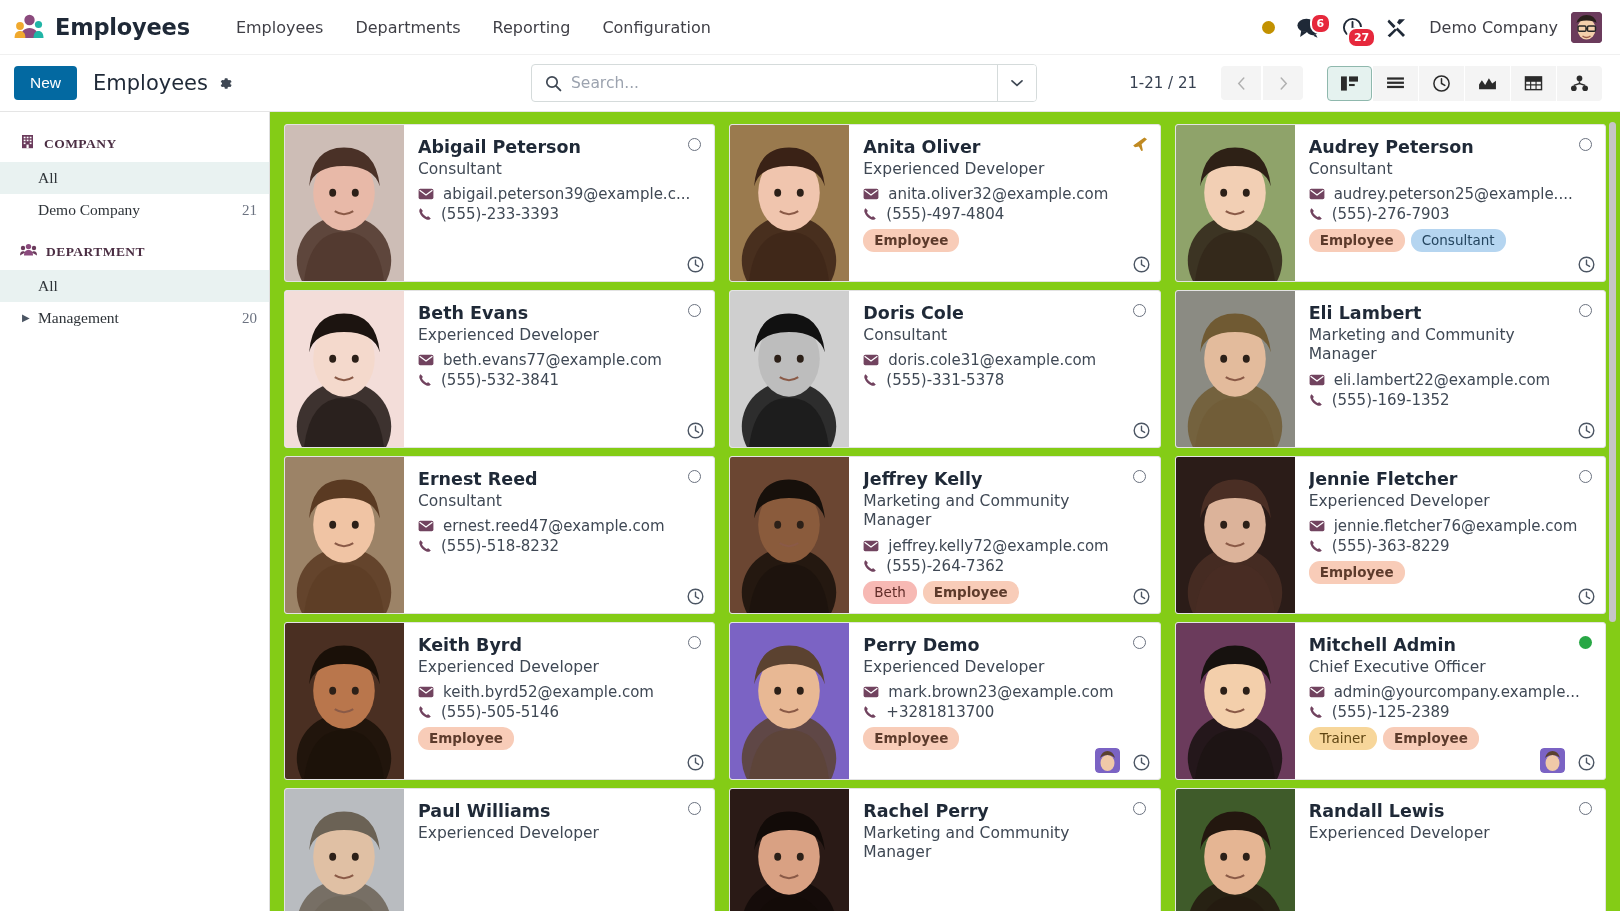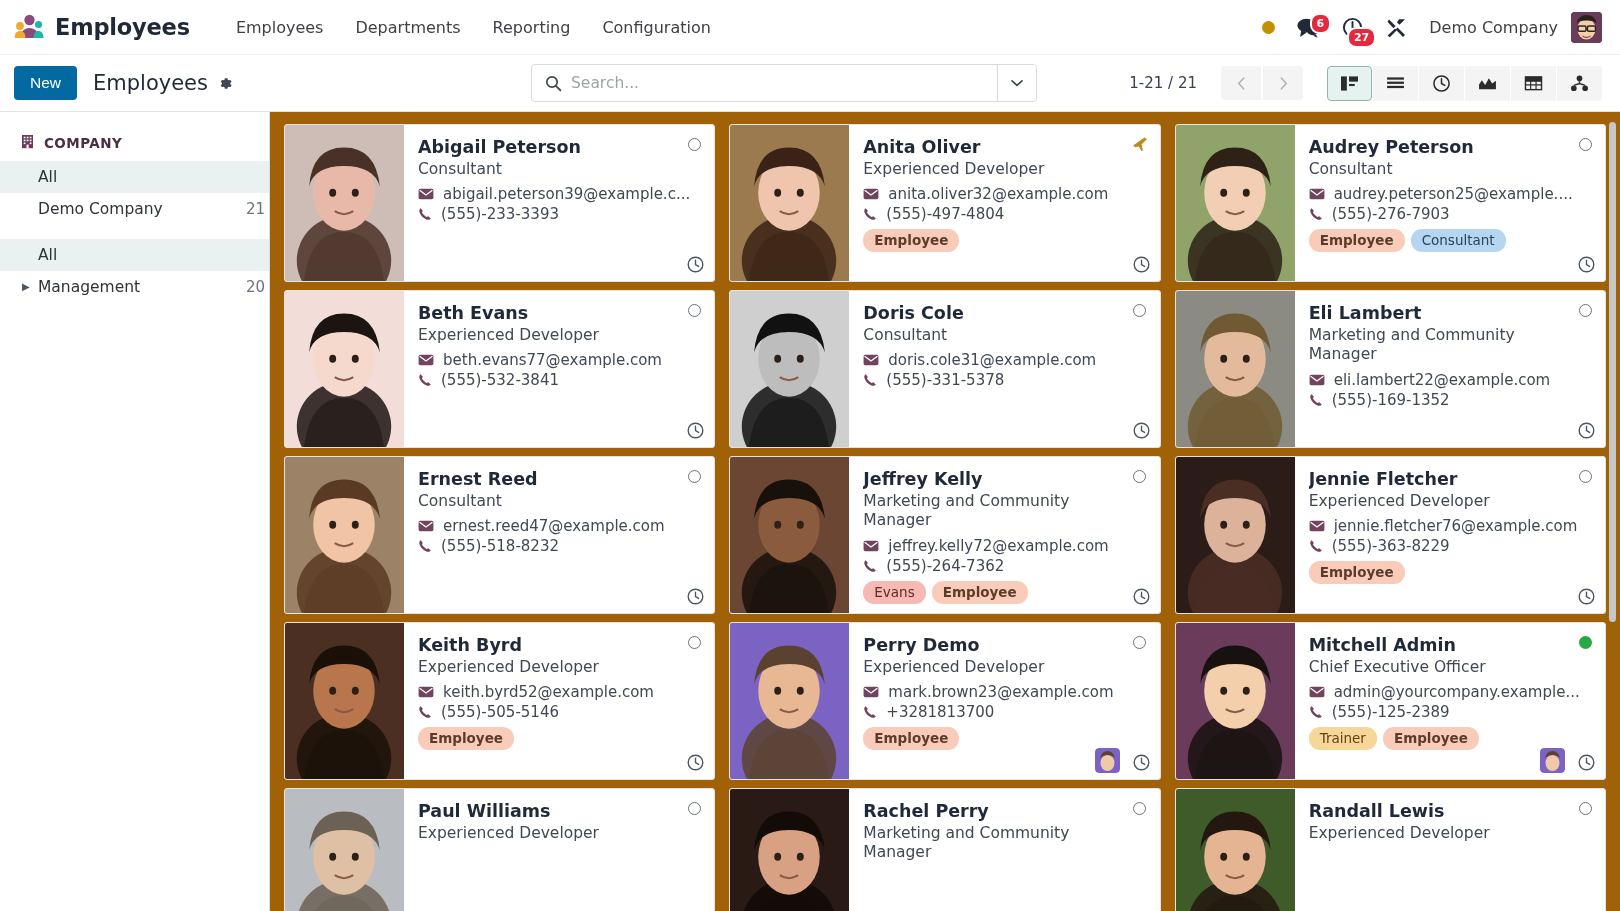--- a/index.html
+++ b/index.html
@@ -107,41 +107,41 @@
   }
 
   
   .body-wrap { display: flex; height: calc(911px - 55px - 57px); }
 
   
   .sidebar {
     width: 270px; flex: 0 0 270px; background: #fff;
     border-right: 1px solid #dedede; padding: 19px 0 0 0; overflow: hidden;
   }
-  .side-section { margin-bottom: 14px; }
+  .side-section { margin-bottom: 14px; font-family: Liberation Serif, serif; }
   .side-header {
     display: flex; align-items: center; gap: 9px;
     padding: 3px 16px 9px 20px; font-size: 13.5px; font-weight: 700;
     color: #4b2e43; letter-spacing: 0.45px; text-transform: uppercase;
   }
   .side-item {
     display: flex; align-items: center; font-size: 15.5px; color: #2e3338;
-    padding: 7px 4px 7px 38px; cursor: pointer; position: relative;
+    padding: 7px 12px 7px 38px; cursor: pointer; position: relative;
   }
   .side-item.selected { background: #e9f2f1; }
   .side-item .label { flex: 1; }
   .side-item .count { color: #6b7280; font-size: 15px; }
   .caret-toggle {
     position: absolute; left: 22px; top: 50%; transform: translateY(-50%);
     color: #4b5563; font-size: 10px; line-height: 1;
   }
 
   
   .kanban-area {
-    flex: 1; background: #a16207; overflow: hidden; position: relative;
+    flex: 1; background: #84cc16; overflow: hidden; position: relative;
     padding: 10px 0 0 0;
   }
   .kanban-grid {
     display: grid; grid-template-columns: repeat(3, 1fr);
     gap: 8px 14px; padding: 2px 14px 0 14px;
   }
   .emp-card {
     background: #fff; border: 1px solid #e3e3e3; border-radius: 3px;
     display: flex; min-height: 152px; position: relative; overflow: hidden;
     cursor: pointer;
@@ -399,20 +399,33 @@
         <span class="label">All</span>
         <span class="count"></span>
       </div>
       <div class="side-item">
         <span class="label">Demo Company</span>
         <span class="count">21</span>
       </div>
     </div>
 
     <div class="side-section">
+      <div class="side-header">
+        <span>
+          <svg viewBox="0 0 17 14" width="17" height="14">
+            <circle cx="8.5" cy="3.6" r="2.7" fill="#8b4a7d"></circle>
+            <path d="M4 12.5 C4 8.6 5.9 7 8.5 7 C11.1 7 13 8.6 13 12.5 Z" fill="#8b4a7d"></path>
+            <circle cx="3" cy="5" r="2.2" fill="#6b3b5c"></circle>
+            <path d="M0 12.5 C0 9.5 1.2 8.3 3 8.3 C4 8.3 4.8 8.7 5.2 9.5 Z" fill="#6b3b5c"></path>
+            <circle cx="14" cy="5" r="2.2" fill="#6b3b5c"></circle>
+            <path d="M17 12.5 C17 9.5 15.8 8.3 14 8.3 C13 8.3 12.2 8.7 11.8 9.5 Z" fill="#6b3b5c"></path>
+          </svg>
+        </span>
+        <span>DEPARTMENT</span>
+      </div>
       <div class="side-item selected">
         <span class="label">All</span>
         <span class="count"></span>
       </div>
       <div class="side-item">
         <span class="caret-toggle">▶</span>
         <span class="label">Management</span>
         <span class="count">20</span>
       </div>
     </div>
@@ -760,21 +773,21 @@
             </div>
       <div class="emp-contact">
               <span class="ic">
                 <svg viewBox="0 0 14 14" width="14" height="14">
                   <path d="M2.6 1.2 C1.4 2.1 0.9 3.6 1.6 5.6 C2.6 8.6 5.4 11.4 8.4 12.4 C10.4 13.1 11.9 12.6 12.8 11.4 L10.3 9.2 L8.4 10 C7 9.2 4.8 7 4 5.6 L4.8 3.7 Z" fill="#71435f"></path>
                 </svg>
               </span>
               <span class="txt">(555)-264-7362</span>
             </div>
       <div class="emp-tags">
-              <span class="tag tag-sales">Evans</span>
+              <span class="tag tag-sales">Beth</span>
               <span class="tag tag-employee">Employee</span>
             </div>
       <span class="card-status">
               <span class="status-circle"></span>
             </span>
 
       <span class="card-clock">
               <svg viewBox="0 0 17 17" width="17" height="17">
                 <circle cx="8.5" cy="8.5" r="7.3" fill="none" stroke="#4b5563" stroke-width="1.4"></circle>
                 <path d="M8.5 4.2 L8.5 8.7 L11.6 10.4" stroke="#4b5563" stroke-width="1.4" fill="none" stroke-linecap="round"></path>

